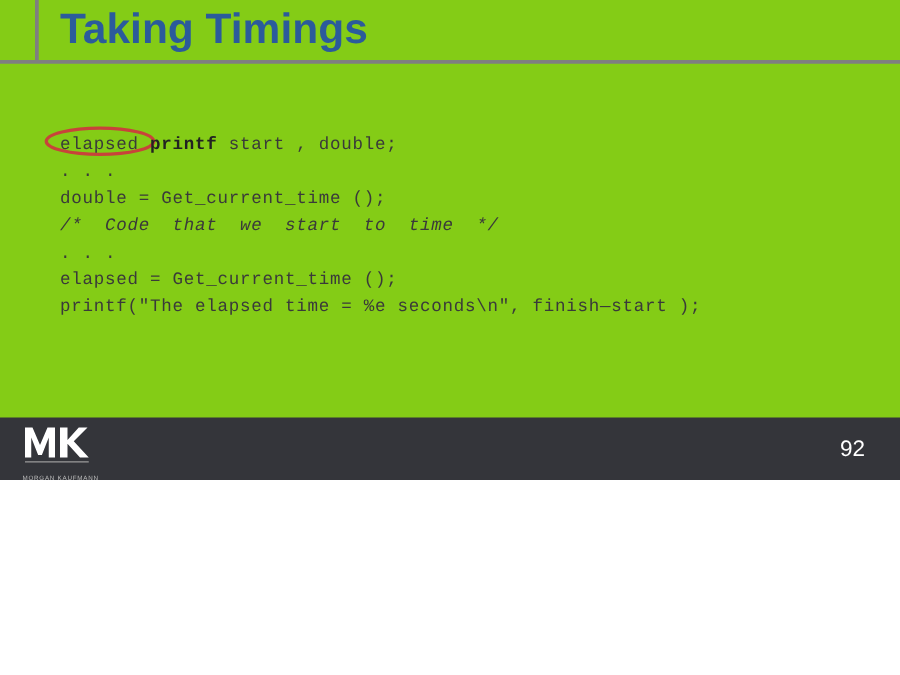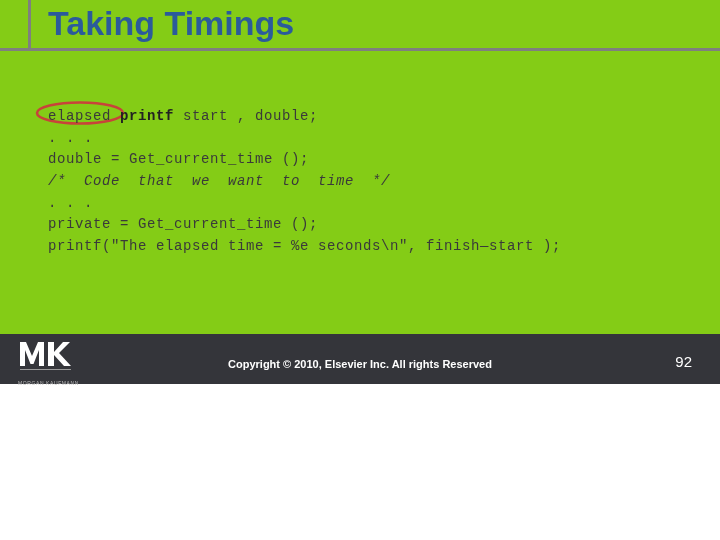--- a/index.html
+++ b/index.html
@@ -65,21 +65,21 @@
     text-align: center;
     font-size: 11px;
     font-weight: 700;
     color: #fff;
     font-family: Arial, sans-serif;
   }
   .pagenum {
     position: absolute;
     right: 28px;
     bottom: 14px;
-    font-size: 15px;
+    font-size: 18px;
     color: #fff;
     font-family: Arial, sans-serif;
   }
 </style>
 </head>
 <body>
 
 <div class="slide">
 
   <div class="vline"></div>
@@ -93,34 +93,33 @@
   <div class="circle-mark">
     <svg width="92" height="26" viewBox="0 0 92 26">
       <ellipse cx="46" cy="13" rx="43" ry="10.5" fill="none" stroke="#c8433a" stroke-width="2.6"></ellipse>
     </svg>
   </div>
 
   <div class="content">
     <div class="code"><span>elapsed</span><span class="bold"> printf</span><span> start , double;</span>
 <span>. . .</span>
 <span>double = Get_current_time ();</span>
-<span class="comment">/*  Code  that  we  want  to  time  */</span>
+<span class="comment">/*  Code  that  we  start  to  time  */</span>
 <span>. . .</span>
-<span>private = Get_current_time ();</span>
+<span>elapsed = Get_current_time ();</span>
 <span>printf("The elapsed time = %e seconds\n", finish—start );</span></div>
   </div>
 
   <div class="footer-bar">
     <div class="logo">
       <svg width="62" height="42" viewBox="0 0 62 42">
         <g fill="#ffffff">
           <path d="M2 28 L2 4 L8 4 L14 18 L20 4 L26 4 L26 28 L21 28 L21 12 L15.5 26 L12.5 26 L7 12 L7 28 Z"></path>
           <path d="M30 28 L30 4 L36 4 L36 14 L45 4 L52 4 L41 15 L53 28 L46 28 L36 17 L36 28 Z"></path>
           <rect x="2" y="31" width="51" height="1" fill="#9a9a9a"></rect>
         </g>
       </svg>
       <div class="logo-sub">MORGAN KAUFMANN</div>
     </div>
-    <div class="copyright">Copyright © 2010, Elsevier Inc. All rights Reserved</div>
     <div class="pagenum">92</div>
   </div>
 
 </div>
 
 </body></html>

